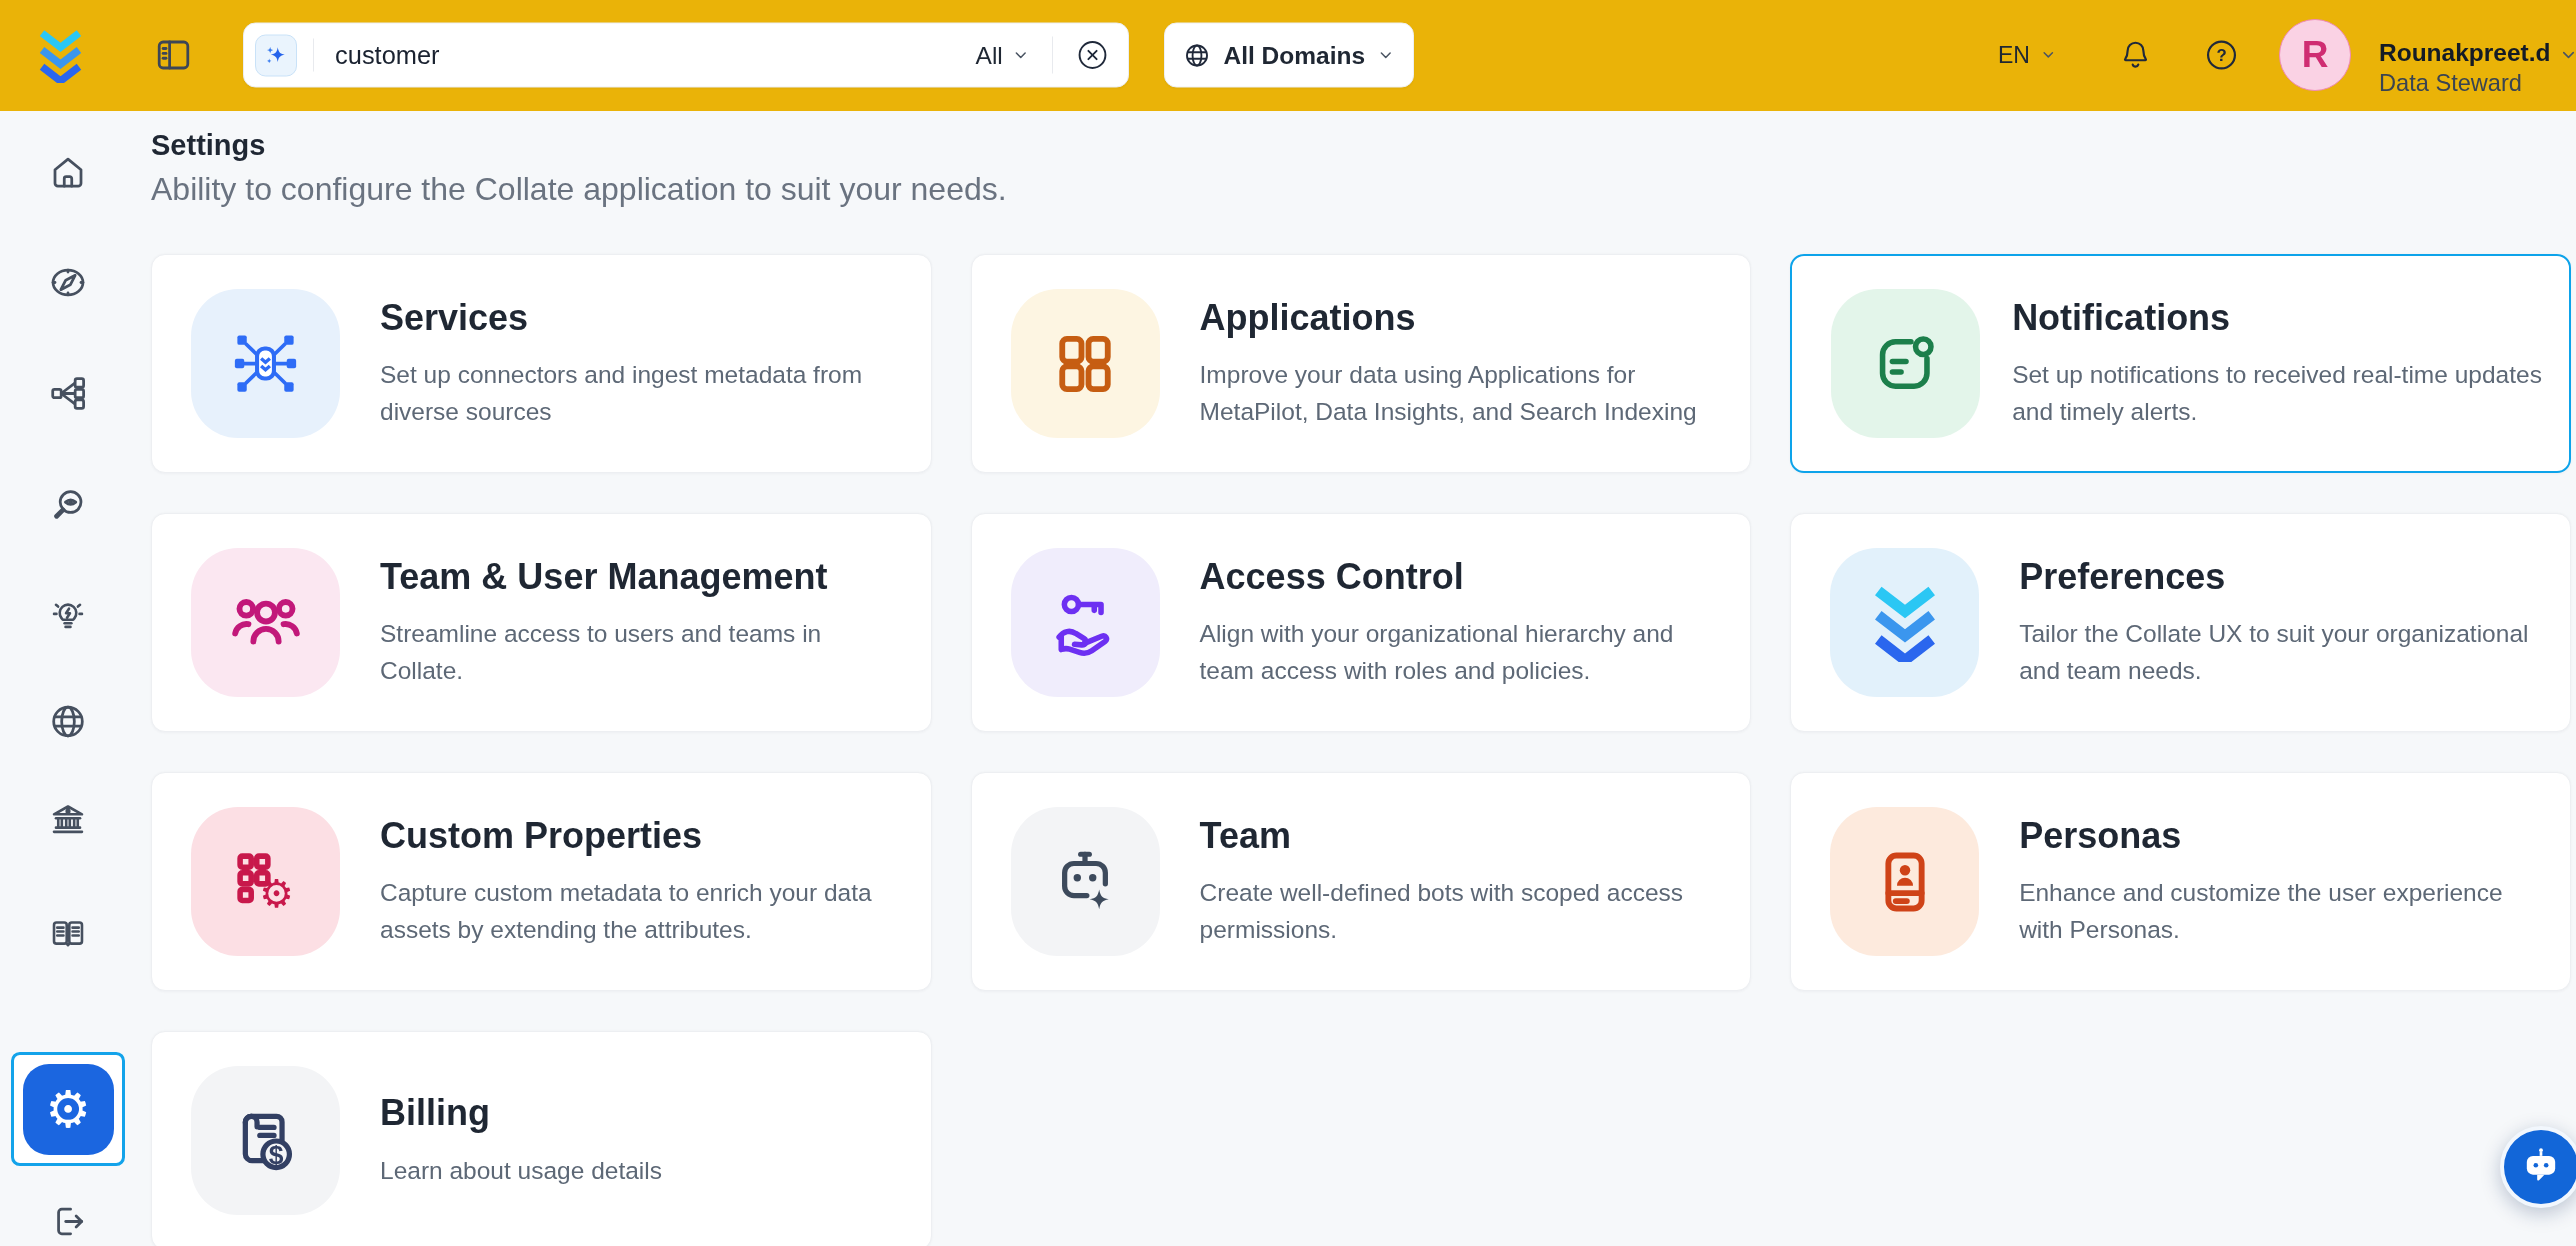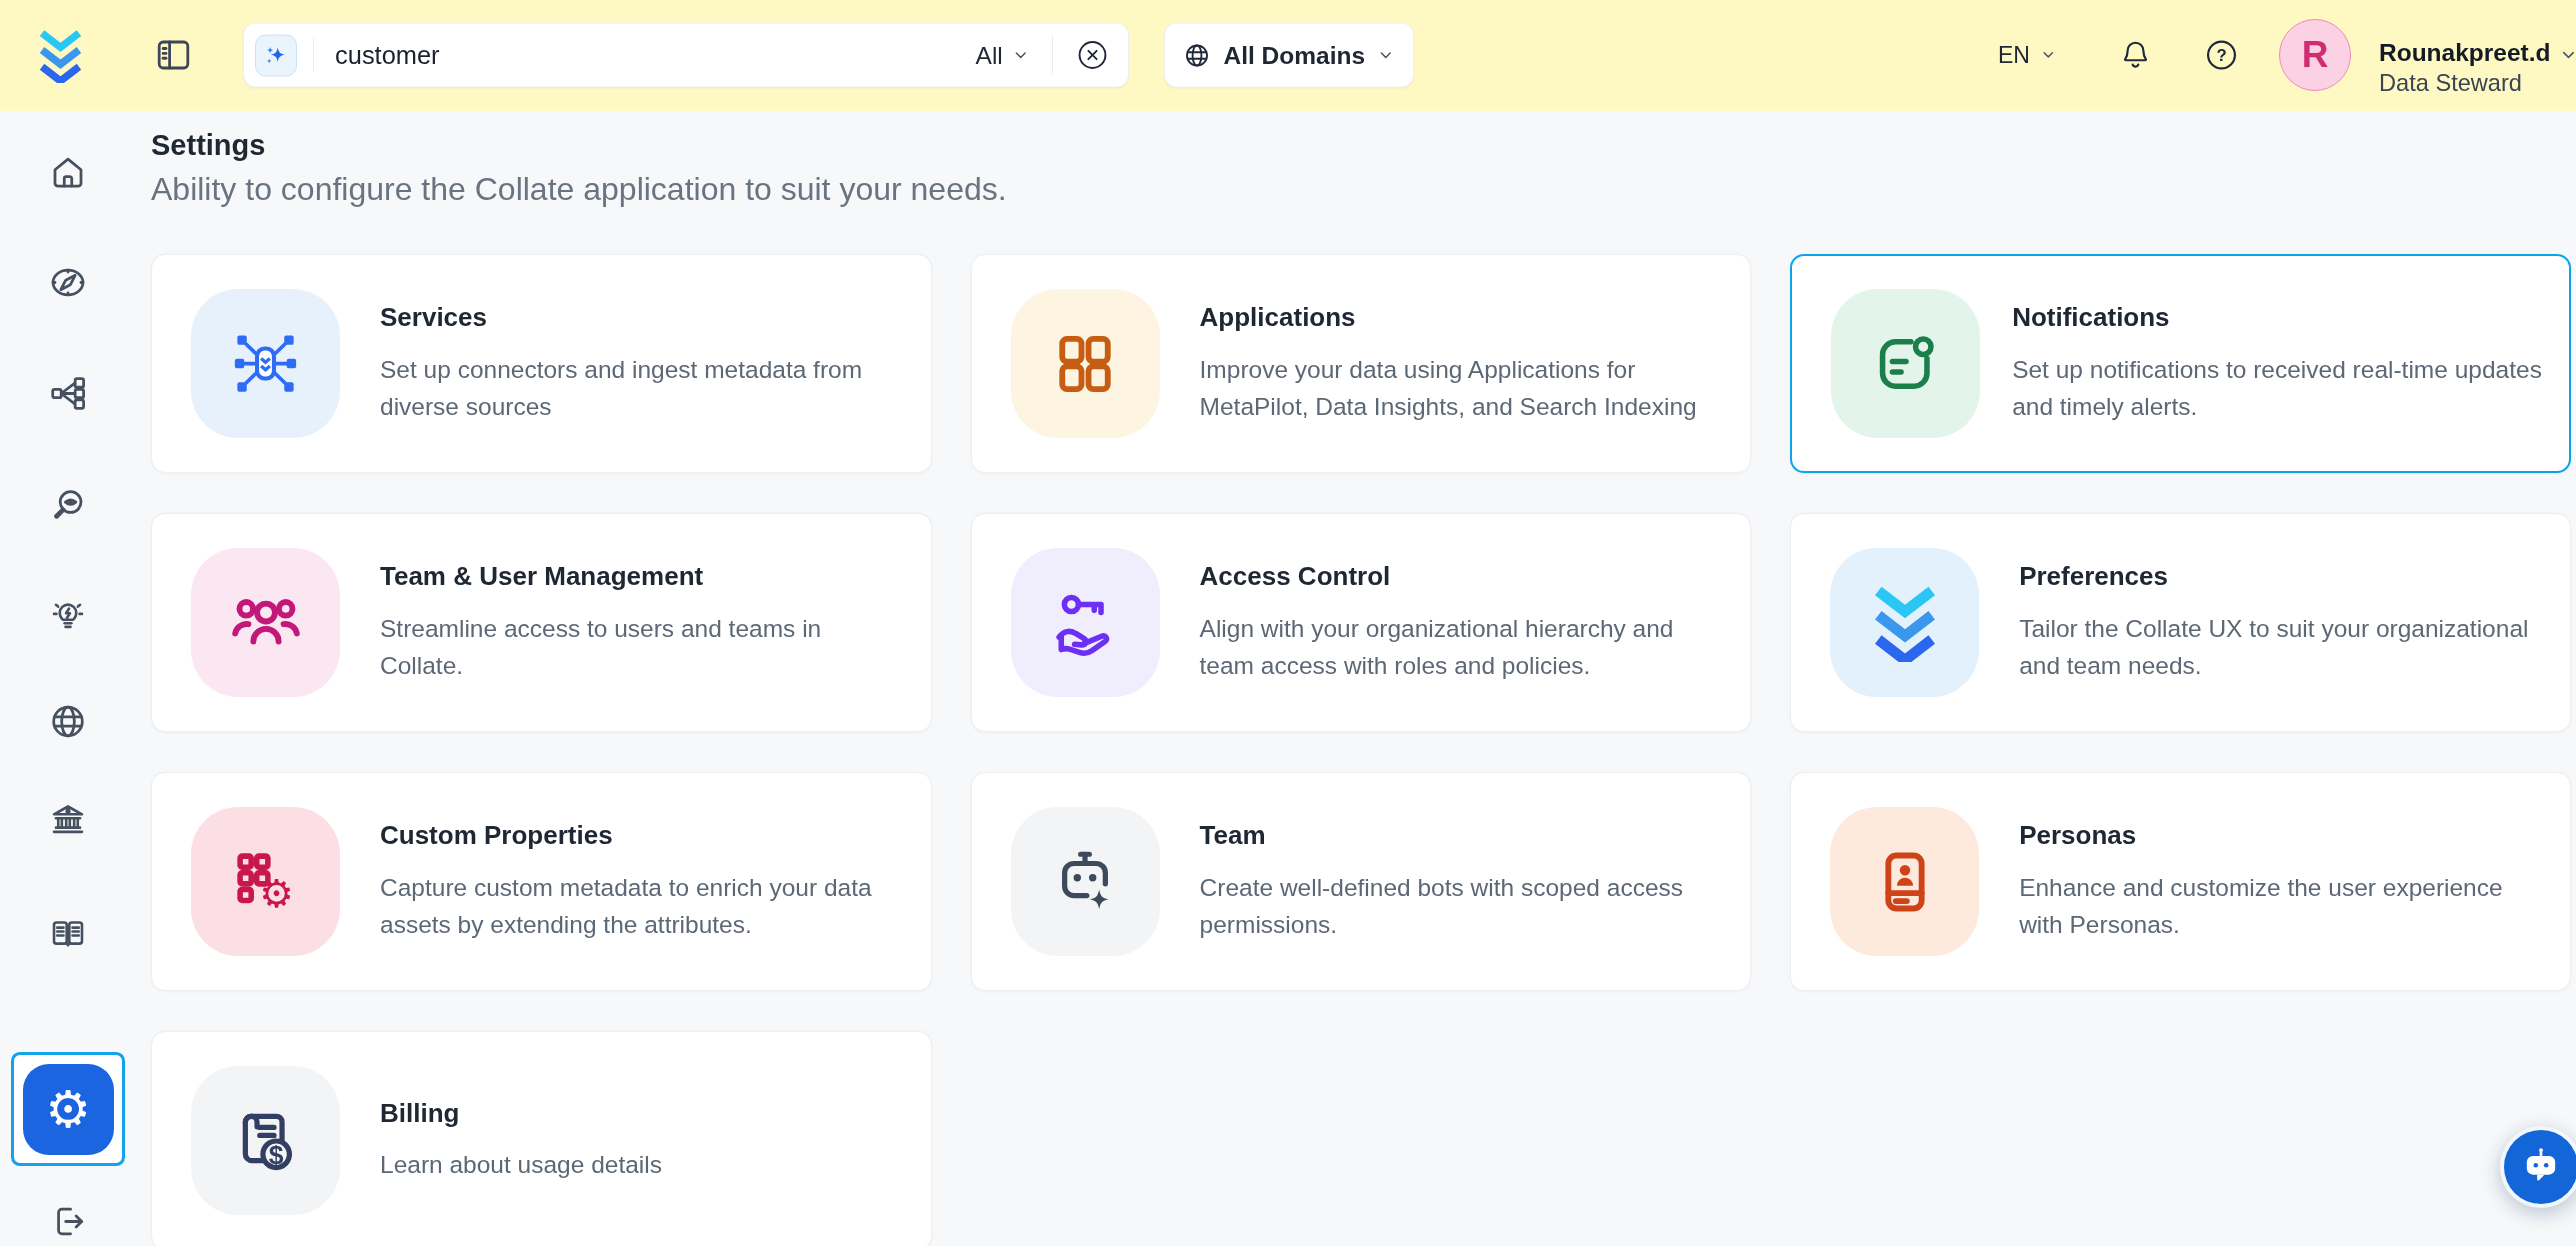--- a/index.html
+++ b/index.html
@@ -1,20 +1,20 @@
 <!DOCTYPE html>
 <html style="font-size:14px"><head>
 <meta charset="utf-8">
 <style>
   * { margin:0; padding:0; box-sizing:border-box; }
   html,body { width:2576px; height:1246px; overflow:hidden;
     background:#f6f8fa; font-family:"Liberation Sans","DejaVu Sans",sans-serif; }
 
   
-  .topbar { position:absolute; left:0; top:0; width:2576px; height:111px; background:#fef9c3; }
+  .topbar { position:absolute; left:0; top:0; width:2576px; height:111px; background:#eab308; }
   .tb-abs { position:absolute; top:55px; transform:translateY(-50%); }
   .logo { left:37px; }
   .panel-toggle { left:154px; cursor:pointer; }
   .searchbar { left:243px; width:886px; height:65px; background:#fff; border:0.9px solid #eceef2;
     border-radius:12.3px; display:flex; align-items:center; padding:0 19px 0 11.4px;
     box-shadow:0 0.9px 1.8px rgba(16,24,40,.04); }
   .ai-chip { width:42px; height:42px; border-radius:10.5px; background:#eaf4fd; border:0.9px solid #c9e2f8;
     display:flex; align-items:center; justify-content:center; flex:none; }
   .s-div { width:0.9px; height:33px; background:#e8eaee; margin:0 21px 0 15.8px; flex:none; }
   .search-input { flex:1; border:none; outline:none; background:transparent; font-size:25.4px; color:#1a2230;
@@ -52,21 +52,21 @@
   .page-title { margin-top:18.4px; font-size:29px; font-weight:700; color:#1f2733; }
   .page-sub { margin-top:8.8px; font-size:32px; color:#6a7380; }
   .cards { margin-top:46px; display:grid; grid-template-columns:repeat(3,1fr); gap:40px 39px; }
   .card { height:219px; background:#fff; border:0.9px solid #edeff2; border-radius:14px;
     display:flex; align-items:center; gap:40px; padding:0 26px 0 39px; cursor:pointer;
     box-shadow:0 0.9px 2.6px rgba(16,24,40,.04); }
   .card.highlighted { border:2.6px solid #0da3ea;gap:32px; }
   .tile { width:149px; height:149px; border-radius:47px; flex:none;
     display:flex; align-items:center; justify-content:center; }
   .card-text { max-width:541px; }
-  .card-title { font-size:26px; font-weight:700; color:#1f2733; margin-bottom:17.5px; }
+  .card-title { font-size:36px; font-weight:700; color:#1f2733; margin-bottom:17.5px; }
   .card-desc { font-size:24.5px; color:#5d6876; line-height:37px; }
 
   
   .chat-fab { position:absolute; left:2500px; top:1126px; width:82px; height:82px; border-radius:50%;
     background:#1266d8; border:4.4px solid rgba(255,255,255,.95);
     box-shadow:0 5.3px 19px rgba(13,40,90,.25); display:flex; align-items:center; justify-content:center;
     cursor:pointer; }
 
   svg { display:block; }
 </style>

